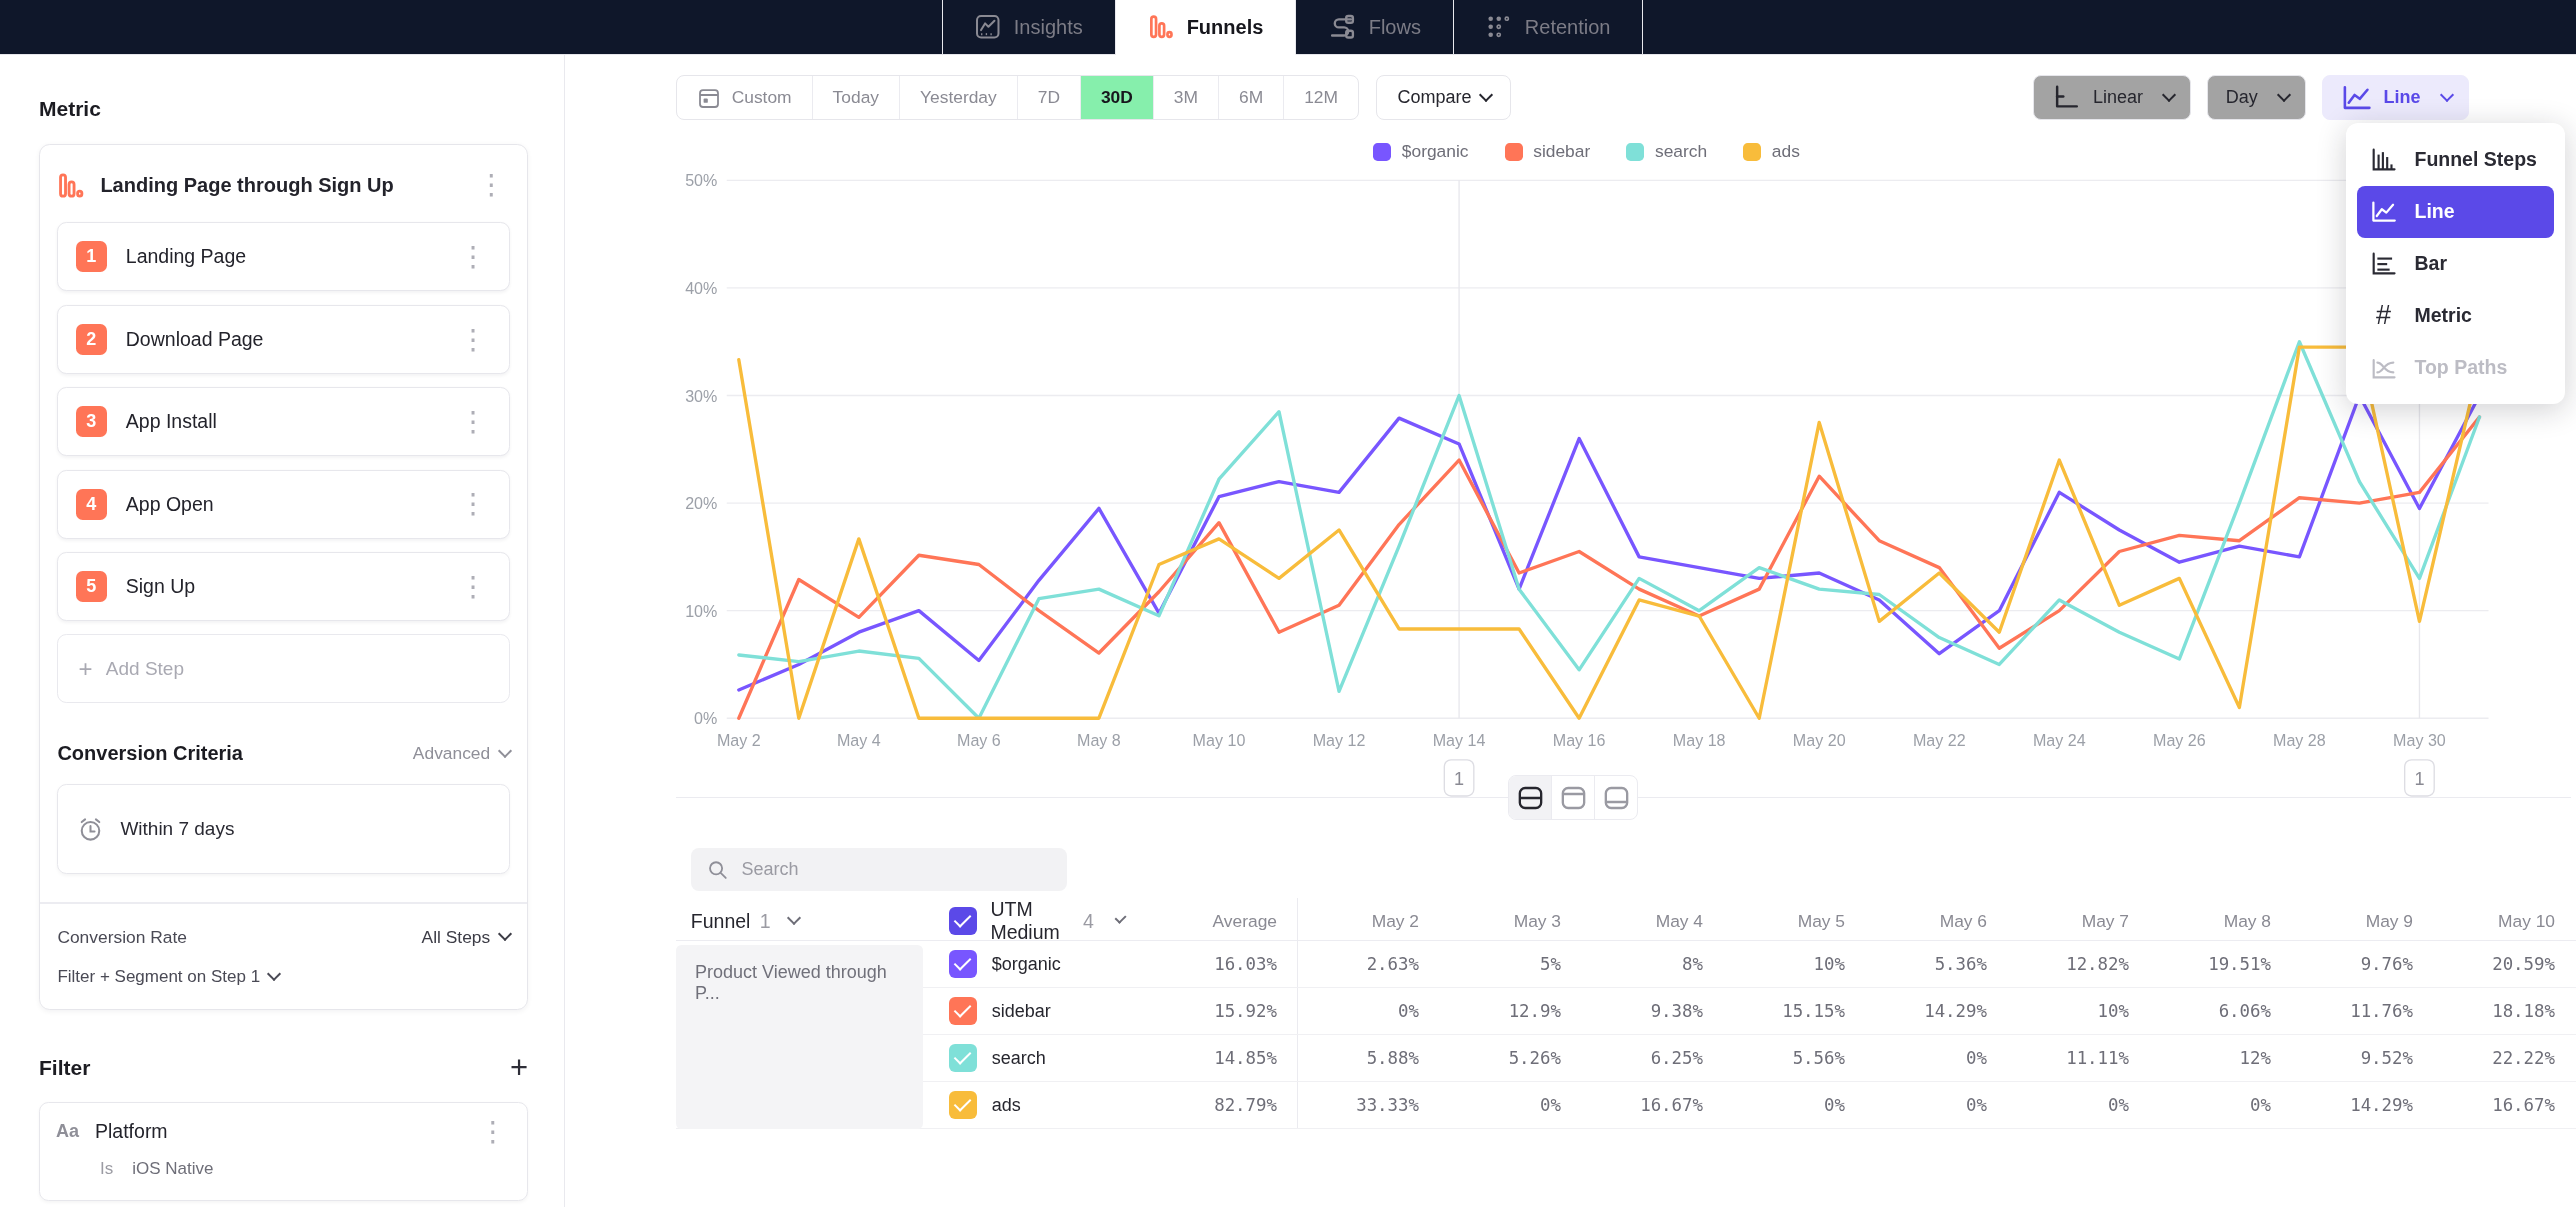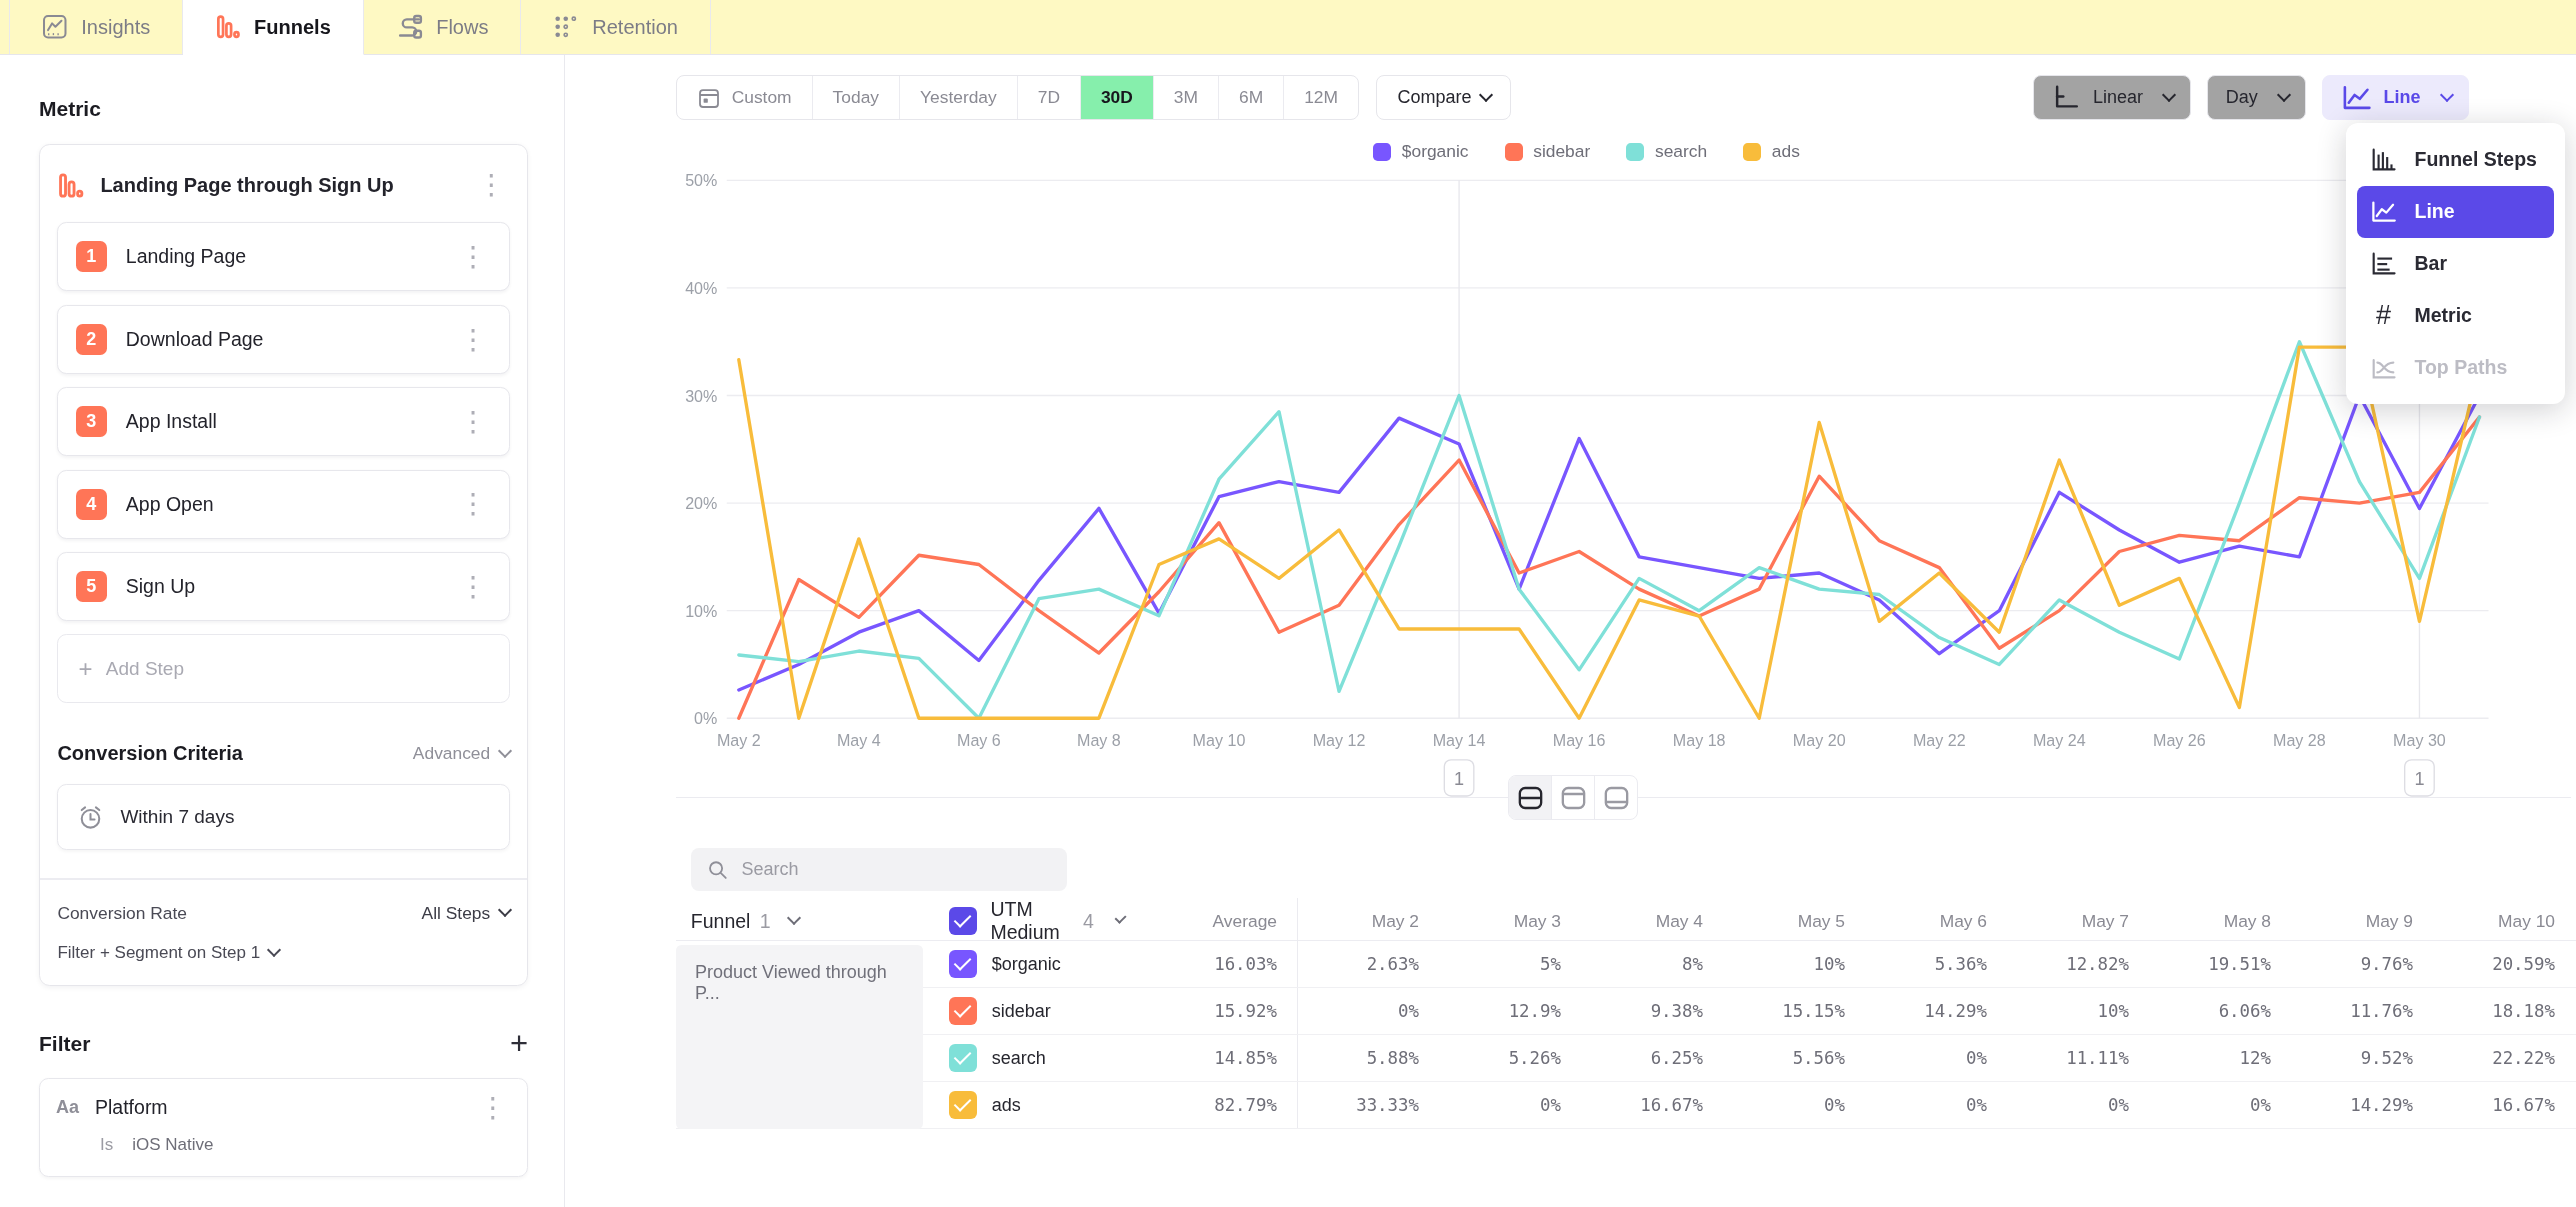--- a/index.html
+++ b/index.html
@@ -1,20 +1,20 @@
 <!DOCTYPE html>
 <html style="font-size:10.7px"><head>
 <meta charset="utf-8">
 <style>
   html,body{margin:0;padding:0;background:#fff;}
   .app{position:relative;width:2576px;height:1208px;background:#fff;overflow:hidden;
        font-family:"Liberation Sans",sans-serif;color:#23232b;}
   
-  .topbar{position:absolute;top:0;left:0;right:0;height:54px;background:#fef9c3;
-          border-bottom:1.3px solid #e6e6eb;display:flex;align-items:stretch;z-index:10;}
+  .topbar{position:absolute;top:0;left:0;right:0;height:54px;background:#0f172a;
+          border-bottom:1.3px solid #e6e6eb;display:flex;align-items:stretch;z-index:10;justify-content:center;}
   .tab{display:flex;align-items:center;gap:13.4px;padding:0 32px;border-right:1.3px solid #e9e9ee;
        color:#7c7c86;font-size:20px;cursor:pointer;}
   .tab:first-child{border-left:1.3px solid #e9e9ee;margin-left:9.4px;}
   .tab.active{background:#fff;color:#17171d;font-weight:bold;border-bottom:1.3px solid #fff;margin-bottom:-1.3px;}
   .tab svg{flex:0 0 auto;}
   
   .sidebar{position:absolute;top:55px;left:0;width:565px;bottom:0;background:#fff;
            border-right:1.3px solid #e9e9ee;padding:42px 36px 0 39px;box-sizing:border-box;}
   .side-h{font-size:21px;font-weight:bold;color:#1c1c22;}
   .funnel-card{margin-top:23px;border:1.3px solid #e6e6eb;border-radius:10.7px;padding:16px 17.4px 20px;
@@ -27,21 +27,21 @@
   .badge{width:31px;height:31px;border-radius:6.7px;background:#ff7557;color:#fff;font-size:18px;
          font-weight:bold;display:flex;align-items:center;justify-content:center;flex:0 0 auto;}
   .step-label{flex:1;font-size:19.5px;color:#23232b;}
   .addstep{display:flex;align-items:center;gap:13.4px;height:67px;border:1.3px solid #e9e9ee;border-radius:9.4px;
            padding:0 20px;margin-top:13.4px;color:#a9a9b2;font-size:19px;cursor:pointer;}
   .addstep .plus-g{font-size:24px;color:#a9a9b2;}
   .cc-row{display:flex;justify-content:space-between;align-items:center;margin-top:39px;}
   .cc-title{font-size:20px;font-weight:bold;color:#1c1c22;}
   .adv{font-size:17.4px;color:#8f8f98;display:flex;align-items:center;cursor:pointer;}
   .within{height:64px;border:1.3px solid #e7e7ec;border-radius:9.4px;display:flex;align-items:center;gap:16px;
-          padding:0 19px;margin-top:19px;font-size:19px;color:#2a2a33;box-shadow:0 1.3px 3.4px rgba(20,20,30,.04);}
+          padding:12px 19px;margin-top:19px;font-size:19px;color:#2a2a33;box-shadow:0 1.3px 3.4px rgba(20,20,30,.04);}
   .card-div{height:1.3px;background:#ececf1;margin:28px -17.4px 0;}
   .cr-row{display:flex;justify-content:space-between;align-items:center;margin-top:23px;font-size:17.4px;color:#4a4a55;}
   .cr-right{display:flex;align-items:center;cursor:pointer;color:#3c3c46;}
   .fs-row{margin-top:19px;font-size:17px;color:#4a4a55;display:flex;align-items:center;cursor:pointer;padding-bottom:2.7px;}
   .sec-head{display:flex;justify-content:space-between;align-items:center;margin-top:42px;}
   .plus-btn{font-size:31px;color:#2e2e38;line-height:1;cursor:pointer;font-weight:normal;}
   .pf-card{margin-top:19px;border:1.3px solid #e7e7ec;border-radius:9.4px;padding:16px 16px 19px;
            box-shadow:0 1.3px 3.4px rgba(20,20,30,.04);}
   .pf-r1{display:flex;align-items:center;gap:16px;}
   .aa{font-size:18px;color:#8f8f98;font-weight:bold;}

